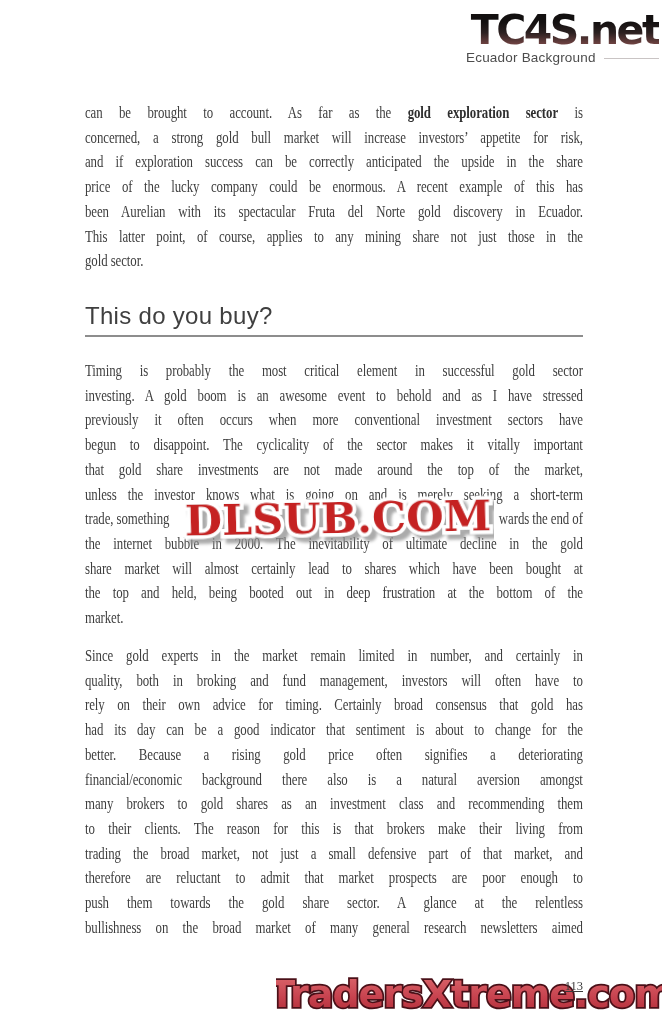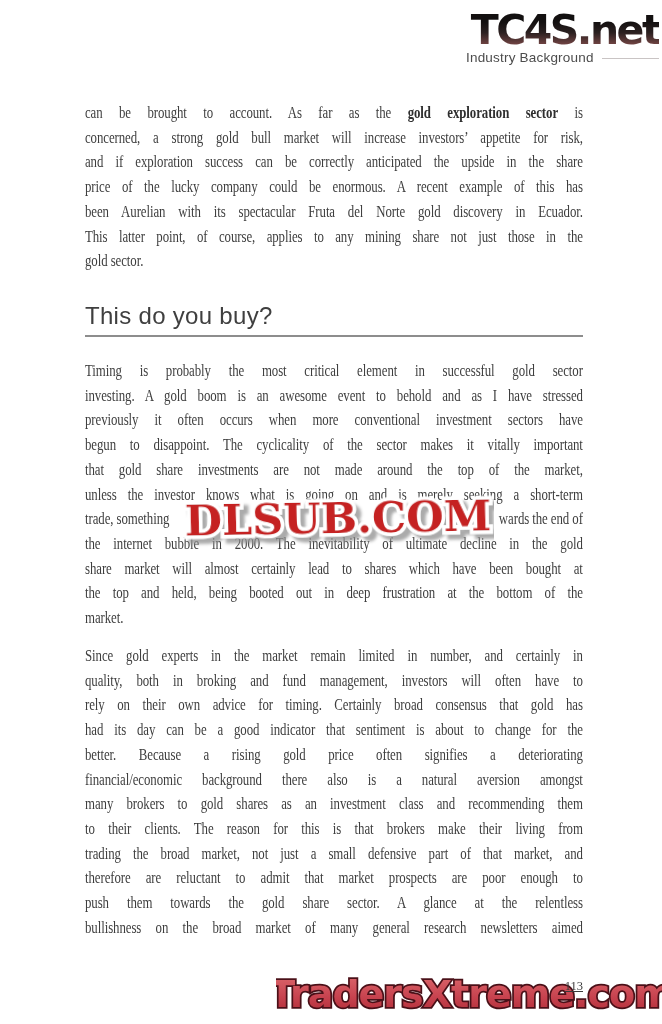--- a/index.html
+++ b/index.html
@@ -54,21 +54,21 @@
   }
 </style>
 </head>
 <body>
 
 <div class="page">
 
   <div class="header">
     <div class="logo">TC4S.net</div>
     <div class="subtitle-row">
-      <span class="subtitle">Industry Background</span>
+      <span class="subtitle">Ecuador Background</span>
       <span class="subtitle-rule"></span>
     </div>
   </div>
 
   <div class="para p1">
       <div class="tline"><span>can be brought to account. As far as the </span><span class="b">gold exploration sector</span><span> is</span></div>
       <div class="tline">concerned, a strong gold bull market will increase investors’ appetite for risk,</div>
       <div class="tline">and if exploration success can be correctly anticipated the upside in the share</div>
       <div class="tline">price of the lucky company could be enormous. A recent example of this has</div>
       <div class="tline">been Aurelian with its spectacular Fruta del Norte gold discovery in Ecuador.</div>

